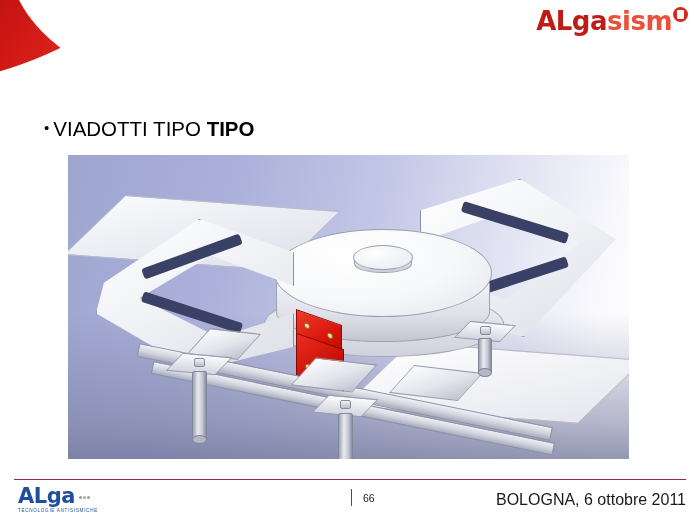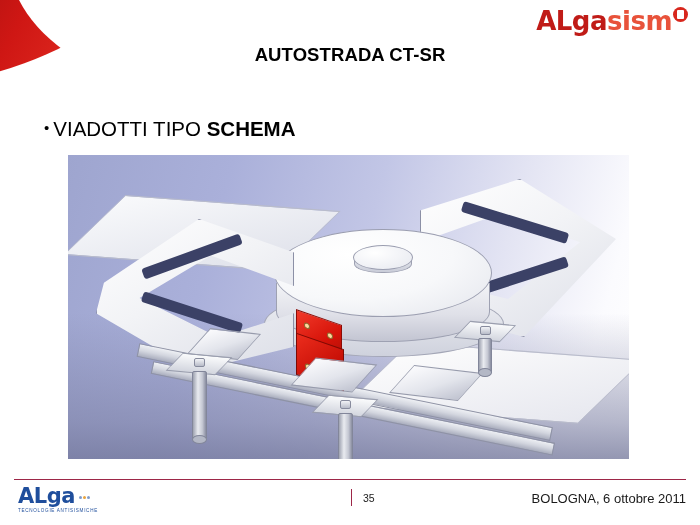--- a/index.html
+++ b/index.html
@@ -319,44 +319,43 @@
     width: 1px; height: 17px;
     background: #9d2747;
   }
   #page-num {
     font-size: 10.5px;
     color: #1a1a1a;
   }
   #footer-date {
     position: absolute;
     right: 14px; top: 9px;
-    font-size: 13px;
+    font-size: 16px;
     color: #1a1a1a;
     white-space: nowrap;
   }
 </style>
 </head>
 <body>
 
 <div id="swoosh">
   <div class="band"></div>
   <div class="cut"></div>
 </div>
 
 <div id="brand-logo">
   <span class="wordmark"><span class="wm-a">ALga</span><span class="wm-b">sism</span></span>
   <span class="tm"></span>
 </div>
 
 <div id="slide-title">
-  <span class="ln">AUTOSTRADA CT-SR</span>
 </div>
 
 <div id="bullet-row">
-  <span class="dot">•</span><span>VIADOTTI TIPO </span><span class="strong">SCHEMA</span>
+  <span class="dot">•</span><span>VIADOTTI TIPO </span><span class="strong">TIPO</span>
 </div>
 
 <div id="figure">
   <div class="part slab-tl"></div>
   <div class="part slab-br"></div>
 
   <div class="part arm arm-right"></div>
   <div class="part vslot vslot-r1"></div>
   <div class="part vslot vslot-r2"></div>
 
@@ -405,17 +404,17 @@
 <div id="footer">
   <div id="footer-logo">
     <div>
       <span class="fl-word">ALga</span><span class="fl-dots"><i></i><i class="o"></i><i></i></span>
     </div>
     <div class="fl-tag">TECNOLOGIE ANTISISMICHE</div>
   </div>
 
   <div id="page-num-wrap">
     <span class="vrule"></span>
-    <span id="page-num">35</span>
+    <span id="page-num">66</span>
   </div>
 
   <div id="footer-date">BOLOGNA, 6 ottobre 2011</div>
 </div>
 
 </body></html>

